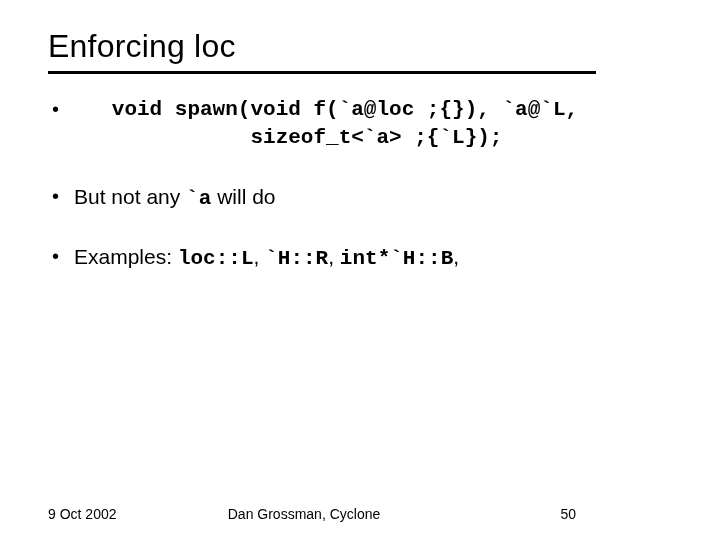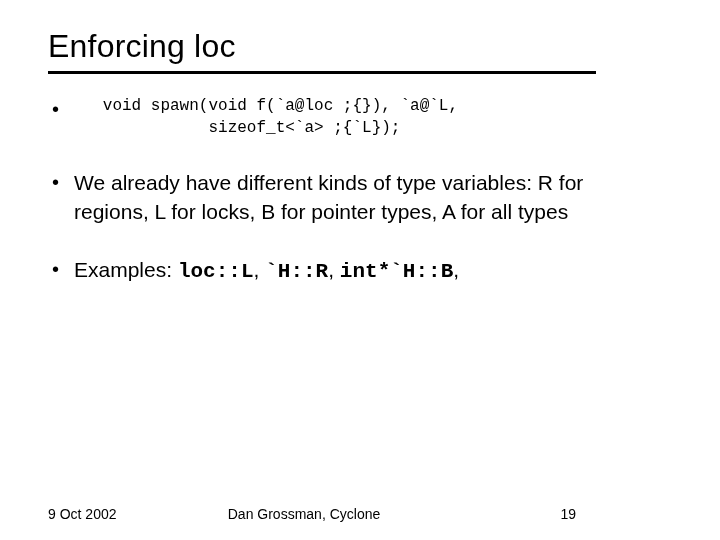--- a/index.html
+++ b/index.html
@@ -45,22 +45,22 @@
   }
   ul.bullets > li::before {
     content: "•";
     position: absolute;
     left: 4px;
     top: 0;
     font-size: 20px;
   }
   .codeblock {
     font-family: "Courier New", Courier, monospace;
-    font-weight: normal;
-    font-size: 16px;
+    font-weight: bold;
+    font-size: 21px;
     white-space: pre;
     margin-top: 2px;
   }
   .mono {
     font-family: "Courier New", Courier, monospace;
     font-weight: bold;
   }
   .examples-block {
     white-space: pre;
     font-size: 21px;
@@ -87,28 +87,30 @@
   <h1 class="title">Enforcing loc</h1>
   <hr class="rule">
 
   <ul class="bullets">
 
     <li>
       <div class="codeblock">   void spawn(void f(`a@loc ;{}), `a@`L,
               sizeof_t&lt;`a&gt; ;{`L});</div>
     </li>
 
+    <li>
+      <span>But not any </span><span class="mono">`a</span><span> will do</span>
+    </li>
 
-    <li>We already have different kinds of type variables: R for regions, L for locks, B for pointer types, A for all types</li>
 
     <li>
       <span>Examples: </span><span class="mono">loc::L</span>, <span class="mono">`H::R</span>, <span class="mono">int*`H::B</span>,
     </li>
 
   </ul>
 
   <div class="footer">
     <span>9 Oct 2002</span>
     <span class="center">Dan Grossman, Cyclone</span>
-    <span class="right">19</span>
+    <span class="right">50</span>
   </div>
 
 </div>
 
 </body></html>

